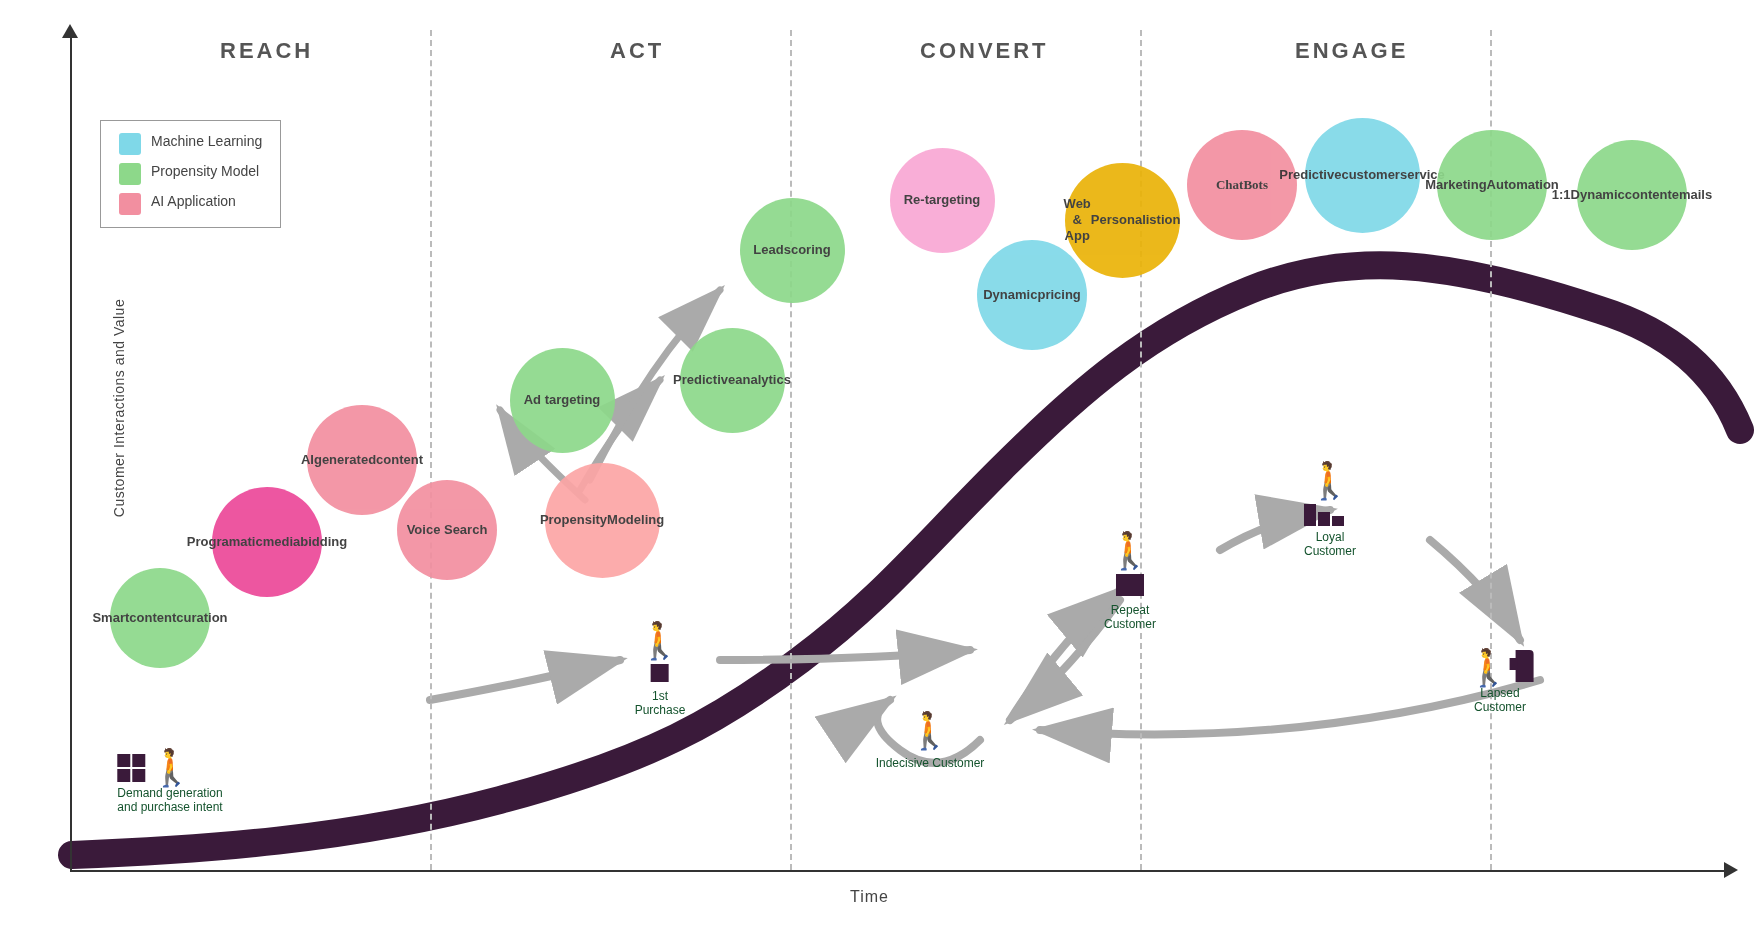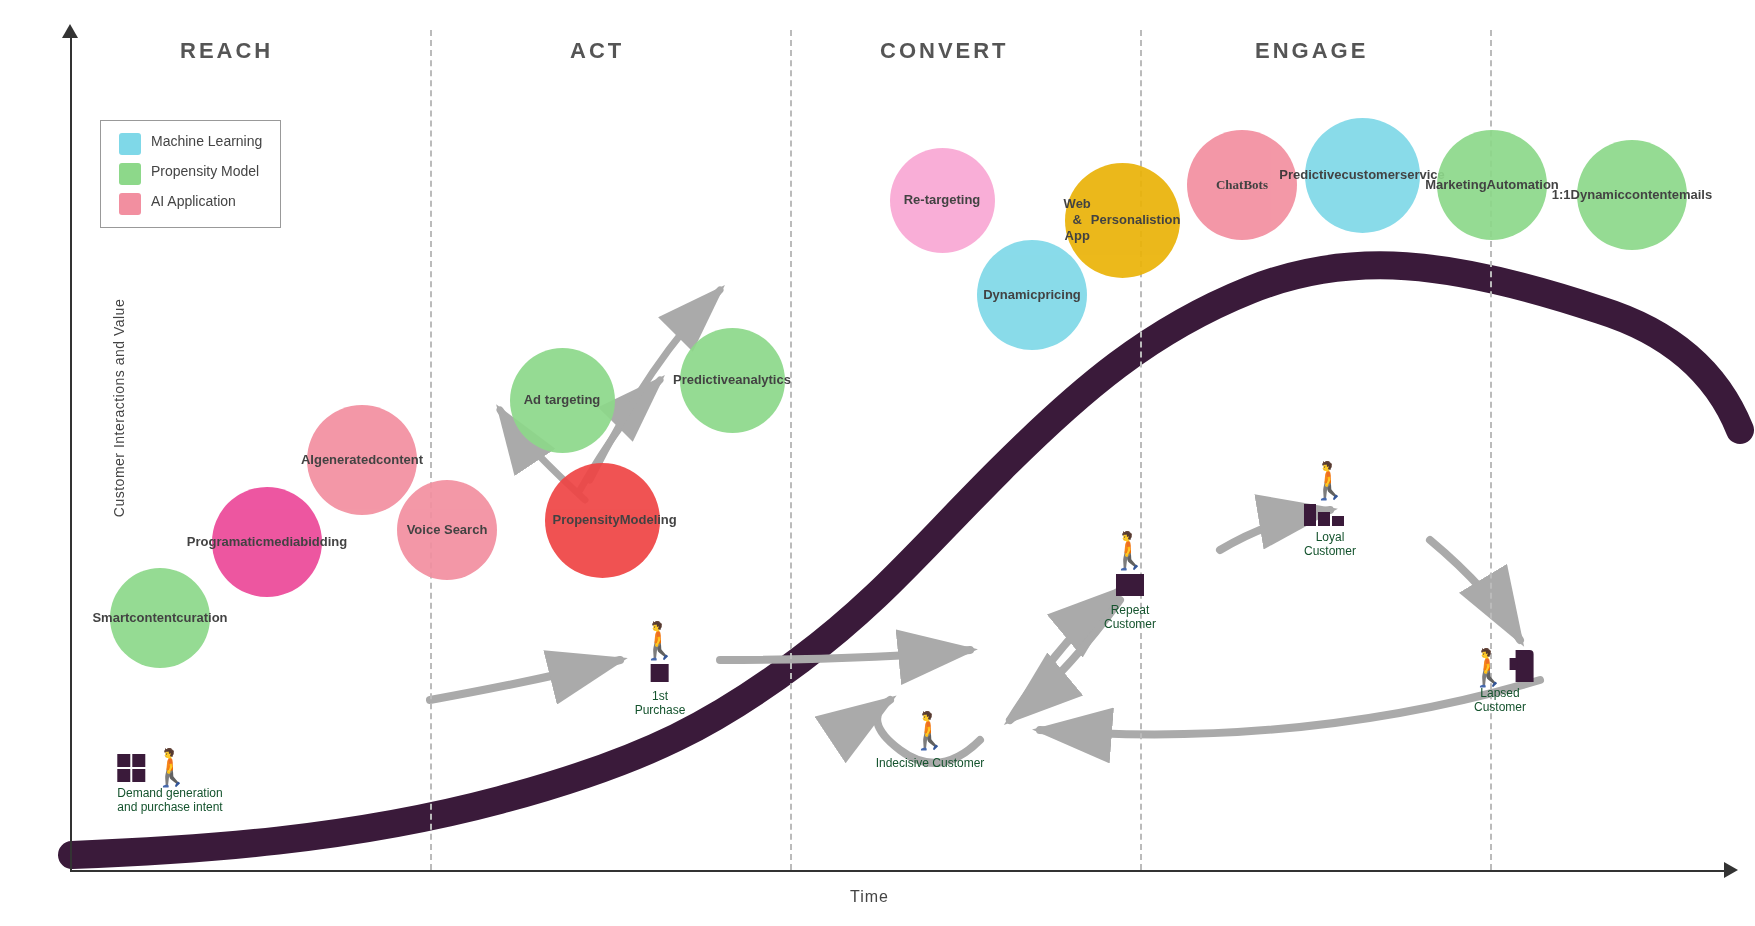--- a/index.html
+++ b/index.html
@@ -80,20 +80,21 @@
     }
 
     
     .section-header {
       position: absolute;
       top: 38px;
       font-size: 22px;
       font-weight: bold;
       color: #555;
       letter-spacing: 3px;
+      margin-left: 40px;
     }
 
     
     .dashed-line {
       position: absolute;
       top: 30px;
       width: 1px;
       height: 840px;
       border-left: 2px dashed #bbb;
     }
@@ -251,24 +252,29 @@
       <span>generated</span>
       <br>
       <span>content</span>
     </div>
     <div class="bubble" style="background: rgb(242, 143, 160); width: 100px; height: 100px; left: 397px; top: 480px; padding: 8px; opacity: 0.92;">
       <span>Voice Search</span>
     </div>
     <div class="bubble" style="background: rgb(141, 216, 138); width: 105px; height: 105px; left: 509.5px; top: 347.5px; padding: 8px; opacity: 0.92;">
       <span>Ad targeting</span>
     </div>
-    <div class="bubble" style="background: #ef4444; width: 115px; height: 115px; left: 544.5px; top: 462.5px; padding: 8px; opacity: 0.92; justify-content: space-between;">
+    <div class="bubble" style="background: #fca5a5; width: 115px; height: 115px; left: 544.5px; top: 462.5px; padding: 8px; opacity: 0.92;">
       <span>Propensity</span>
       <br>
       <span>Modeling</span>
+    </div>
+    <div class="bubble" style="background: rgb(141, 216, 138); width: 105px; height: 105px; left: 739.5px; top: 197.5px; padding: 8px; opacity: 0.92;">
+      <span>Lead</span>
+      <br>
+      <span>scoring</span>
     </div>
     <div class="bubble" style="background: rgb(141, 216, 138); width: 105px; height: 105px; left: 679.5px; top: 327.5px; padding: 8px; opacity: 0.92;">
       <span>Predictive</span>
       <br>
       <span>analytics</span>
     </div>
     <div class="bubble" style="background: #f9a8d4; width: 105px; height: 105px; left: 889.5px; top: 147.5px; padding: 8px; opacity: 0.92;">
       <span>Re-targeting</span>
     </div>
     <div class="bubble" style="background: rgb(127, 216, 232); width: 110px; height: 110px; left: 977px; top: 240px; padding: 8px; opacity: 0.92;">

